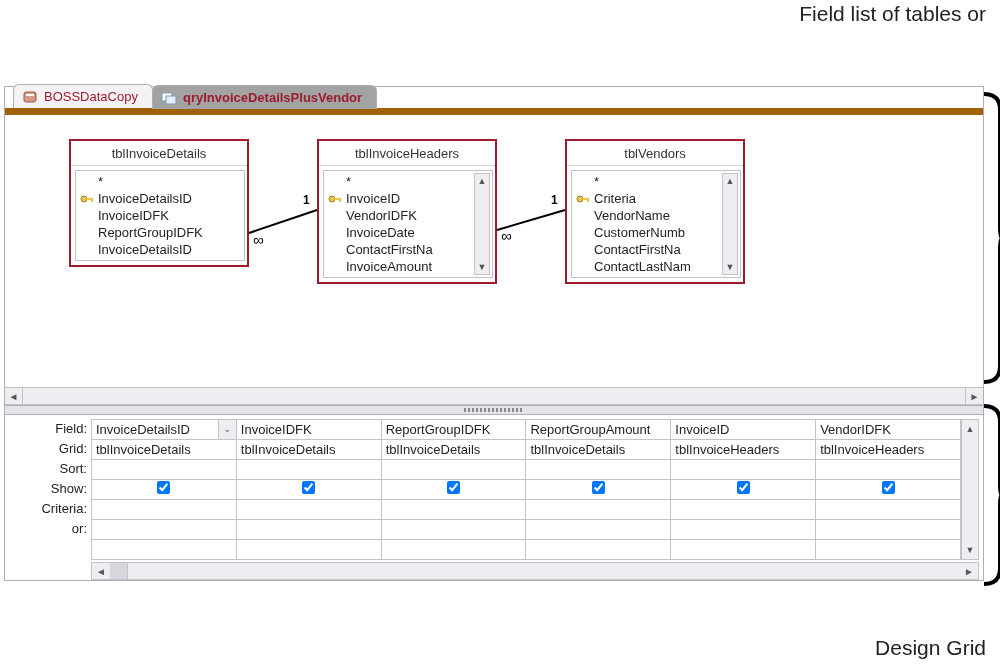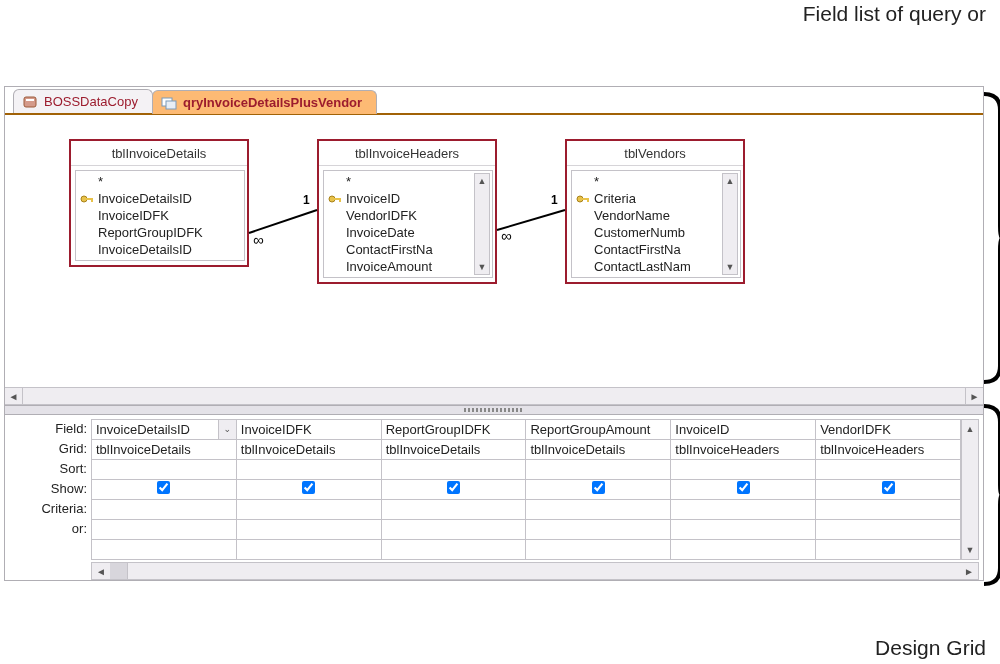--- a/index.html
+++ b/index.html
@@ -5,23 +5,23 @@
 * { box-sizing: border-box; margin: 0; padding: 0; }
 body { font-family: "Segoe UI", Tahoma, sans-serif; font-size: 13px; background: #fff; width: 1000px; height: 664px; position: relative; }
 
 
 .annotation-top { position: absolute; top: 2px; right: 14px; text-align: right; font-size: 21px; color: #222; line-height: 1.15; }
 
 
 .query-window { position: absolute; top: 86px; left: 4px; width: 980px; border: 1px solid #b0aeb4; background: #fff; }
 
 
-.tab-strip { display: flex; align-items: flex-end; height: 28px; background: #fff; border-bottom: 2px solid #a16207; padding-left: 8px; gap: 0; }
+.tab-strip { display: flex; align-items: flex-end; height: 28px; background: #fff; border-bottom: 7px solid #a16207; padding-left: 8px; gap: 0; }
 .tab { display: flex; align-items: center; gap: 6px; padding: 4px 14px 4px 8px; border: 1px solid #b0aeb4; border-bottom: none; border-top-left-radius: 6px; border-top-right-radius: 6px; background: #f4f2f5; margin-right: -1px; font-size: 13px; cursor: pointer; }
-.tab.active { background: #fdba74; position: relative; top: 1px; }
+.tab.active { background: #a3a3a3; position: relative; top: 1px; }
 .tab .tab-label { color: #9c1c2e; font-weight: 400; }
 .tab.active .tab-label { font-weight: 600; }
 .tab-icon { width: 16px; height: 14px; display: inline-flex; align-items: center; justify-content: center; }
 .tab-icon svg { width: 16px; height: 14px; }
 
 
 .upper-pane { position: relative; height: 272px; background: #fff; overflow: hidden; }
 .field-list-box { position: absolute; border: 2px solid #9c1c2e; background: #fff; width: 180px; }
 .field-list-title { text-align: center; padding: 5px 0 4px 0; border-bottom: 1px solid #d6d4d8; font-size: 13px; color: #333; background: #fff; }
 .field-list-body { padding: 4px 2px 4px 4px; position: relative; }
@@ -62,21 +62,21 @@
 .bracket-top { position: absolute; top: 86px; right: -2px; width: 20px; height: 304px; }
 .bracket-bottom { position: absolute; top: 400px; right: -2px; width: 20px; height: 190px; }
 .annotation-bottom { position: absolute; bottom: 4px; right: 14px; font-size: 21px; color: #222; }
 
 input[type=checkbox] { pointer-events: none; }
 </style>
 </head>
 <body>
 
 <div class="annotation-top">
-  <div>Field list of query or</div>
+  <div>Field list of tables or</div>
 </div>
 
 <svg class="bracket-top" viewBox="0 0 20 304" preserveAspectRatio="none">
   <path d="M2 8 Q18 8 18 24 L18 140 Q18 152 20 152 Q18 152 18 164 L18 280 Q18 296 2 296" fill="none" stroke="#000" stroke-width="4"></path>
 </svg>
 <svg class="bracket-bottom" viewBox="0 0 20 190" preserveAspectRatio="none">
   <path d="M2 6 Q18 6 18 22 L18 85 Q18 95 20 95 Q18 95 18 105 L18 168 Q18 184 2 184" fill="none" stroke="#000" stroke-width="4"></path>
 </svg>
 
 <div class="query-window">

